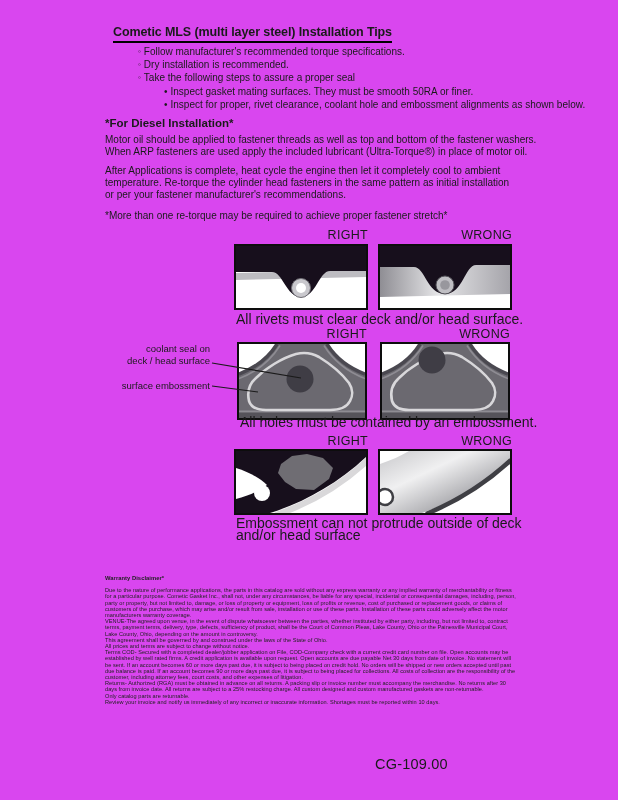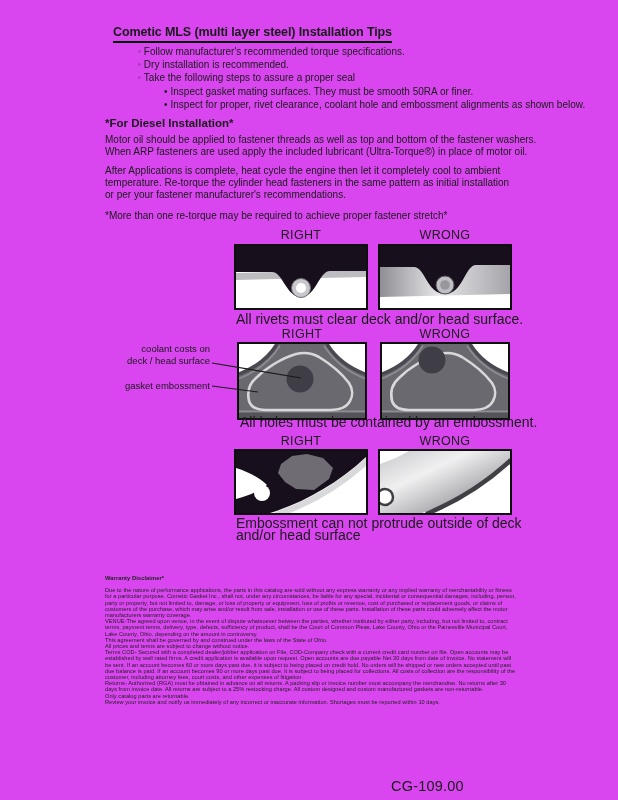--- a/index.html
+++ b/index.html
@@ -8,21 +8,21 @@
   .abs{position:absolute;}
   .title{font-size:12.5px;font-weight:bold;letter-spacing:-0.1px;
          border-bottom:2px solid #000;padding-bottom:2px;display:inline-block;}
   .bullets{font-size:10px;line-height:13.2px;}
   .b-row{white-space:nowrap;}
   .b-dot{font-size:8px;vertical-align:1px;margin-right:3px;}
   .sub{margin-left:26px;}
   .sub .b-dot{font-size:10px;vertical-align:0;}
   .h2{font-size:11.5px;font-weight:bold;}
   .body-par{font-size:10px;line-height:12px;}
-  .fig-label{font-size:12.5px;text-align:center;letter-spacing:0.3px;}
+  .fig-label{font-size:12.5px;text-align:right;letter-spacing:0.3px;}
   .figure{border:2px solid #0d0d0d;background:#fff;line-height:0;}
   .caption{font-size:14px;line-height:12px;}
   .side-label{font-size:9.5px;line-height:11.5px;text-align:right;}
   .leader-overlay{pointer-events:none;z-index:5;}
   .legal{width:414px;font-size:5.6px;line-height:6.2px;letter-spacing:0.05px;color:#222;}
   .legal .lg-h{font-weight:bold;margin-bottom:6px;font-size:5.8px;}
   .legal p{margin:0;}
   .mb6{margin-bottom:6px;} .mb12{margin-bottom:12px;} .mb4{margin-bottom:4px;}
   .mb8{margin-bottom:8px;} .mb7{margin-bottom:7px;} .mb0{margin-bottom:0;}
   .footer-code{font-size:14.5px;letter-spacing:0.2px;}
@@ -88,24 +88,24 @@
       <circle cx="65" cy="39" r="4.8" fill="#98979d"></circle>
     </svg>
   </div>
 
   <div class="abs caption" style="left:236px;top:313px;">All rivets must clear deck and/or head surface.</div>
 
   <div class="abs fig-label" style="left:237px;top:327px;width:130px;">RIGHT</div>
   <div class="abs fig-label" style="left:380px;top:327px;width:130px;">WRONG</div>
 
   <div class="abs side-label" style="left:95px;top:343px;width:115px;">
-    <div>coolant costs on</div>
+    <div>coolant seal on</div>
     <div>deck / head surface</div>
   </div>
-  <div class="abs side-label" style="left:95px;top:380px;width:115px;">gasket embossment</div>
+  <div class="abs side-label" style="left:95px;top:380px;width:115px;">surface embossment</div>
 
   <div class="abs figure" style="left:237px;top:342px;width:126px;height:74px;">
     <svg width="126" height="74" viewBox="0 0 126 74">
       <rect width="126" height="74" fill="#6b6970"></rect>
       <path d="M0,30 C16,24 30,13 38,0 H0 Z" fill="#ffffff"></path>
       <path d="M0,30 C16,24 30,13 38,0" stroke="#4a4850" stroke-width="3.5" fill="none"></path>
       <path d="M0,34.5 C17,28 32,16 41,1.5" stroke="#8e8c93" stroke-width="1.6" fill="none"></path>
       <path d="M126,30 C110,24 96,13 88,0 H126 Z" fill="#ffffff"></path>
       <path d="M126,30 C110,24 96,13 88,0" stroke="#4a4850" stroke-width="3.5" fill="none"></path>
       <path d="M126,34.5 C109,28 94,16 85,1.5" stroke="#8e8c93" stroke-width="1.6" fill="none"></path>
@@ -180,15 +180,15 @@
     <p class="mb6">Due to the nature of performance applications, the parts in this catalog are sold without any express warranty or any implied warranty of merchantability or fitness for a particular purpose.  Cometic Gasket Inc., shall not, under any circumstances, be liable for any special, incidental or consequential damages, including, person, party or property, but not limited to, damage, or loss of property or equipment, loss of profits or revenue, cost of purchased or replacement goods, or claims of customers of the purchase, which may arise and/or result from sale, installation or use of these parts.  Installation of these parts could adversely affect the motor manufacturers warranty coverage.</p>
     <p class="mb0">VENUE-The agreed upon venue, in the event of dispute whatsoever between the parties, whether instituted by either party, including, but not limited to, contract terms, payment terms, delivery, type, defects, sufficiency of product, shall be the Court of Common Pleas, Lake County, Ohio or the Painesville Municipal Court, Lake County, Ohio, depending on the amount in controversy.</p>
     <p class="mb12">This agreement shall be governed by and construed under the laws of the State of Ohio.</p>
     <p class="mb4">All prices and terms are subject to change without notice.</p>
     <p class="mb8">Terms COD- Secured with a completed dealer/jobber application on File, COD-Company check with a current credit card number on file.  Open accounts may be established by well rated firms.  A credit application is available upon request.  Open accounts are due payable Net 30 days from date of invoice.  No statement will be sent.  If an account becomes 60 or more days past due, it is subject to being placed on credit hold.  No orders will be shipped or new orders accepted until past due balance is paid.  If an account becomes 90 or more days past due, it is subject to being placed for collections.  All costs of collection are the responsibility of the customer, including attorney fees, court costs, and other expenses of litigation.</p>
     <p class="mb7">Returns- Authorized (RGA) must be obtained in advance on all returns.  A packing slip or invoice number must accompany the merchandise.  No returns after 30 days from invoice date.  All returns are subject to a 25% restocking charge.  All custom designed and custom manufactured gaskets are non-returnable.</p>
     <p class="mb0">Only catalog parts are returnable.</p>
     <p class="mb0">Review your invoice and notify us immediately of any incorrect or inaccurate information.  Shortages must be reported within 10 days.</p>
   </div>
 
-  <div class="abs footer-code" style="left:391px;top:756px;margin-top:22px;">CG-109.00</div>
+  <div class="abs footer-code" style="left:375px;top:756px;">CG-109.00</div>
 
 </div>
 
 </body></html>

